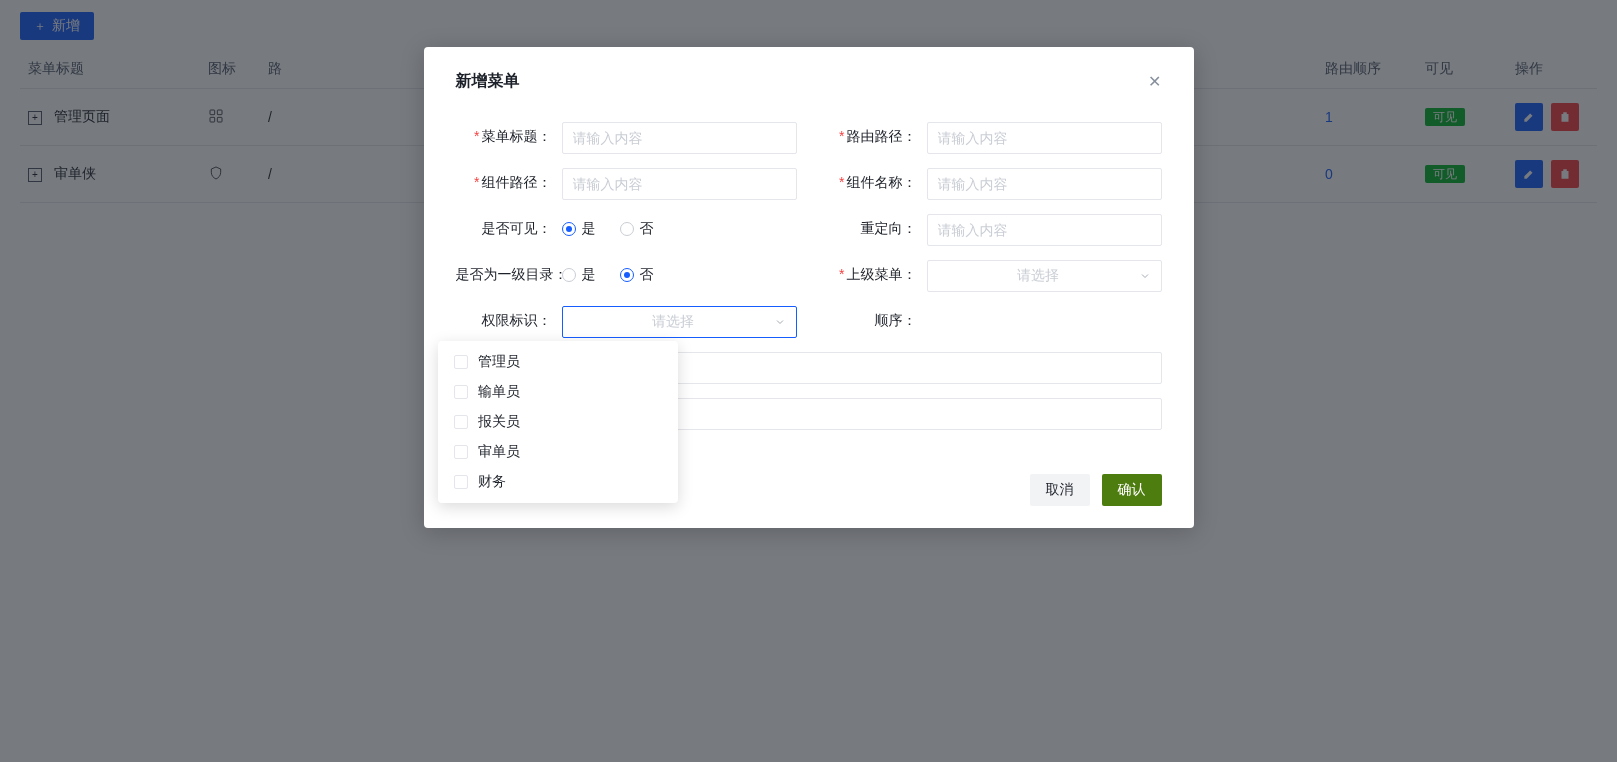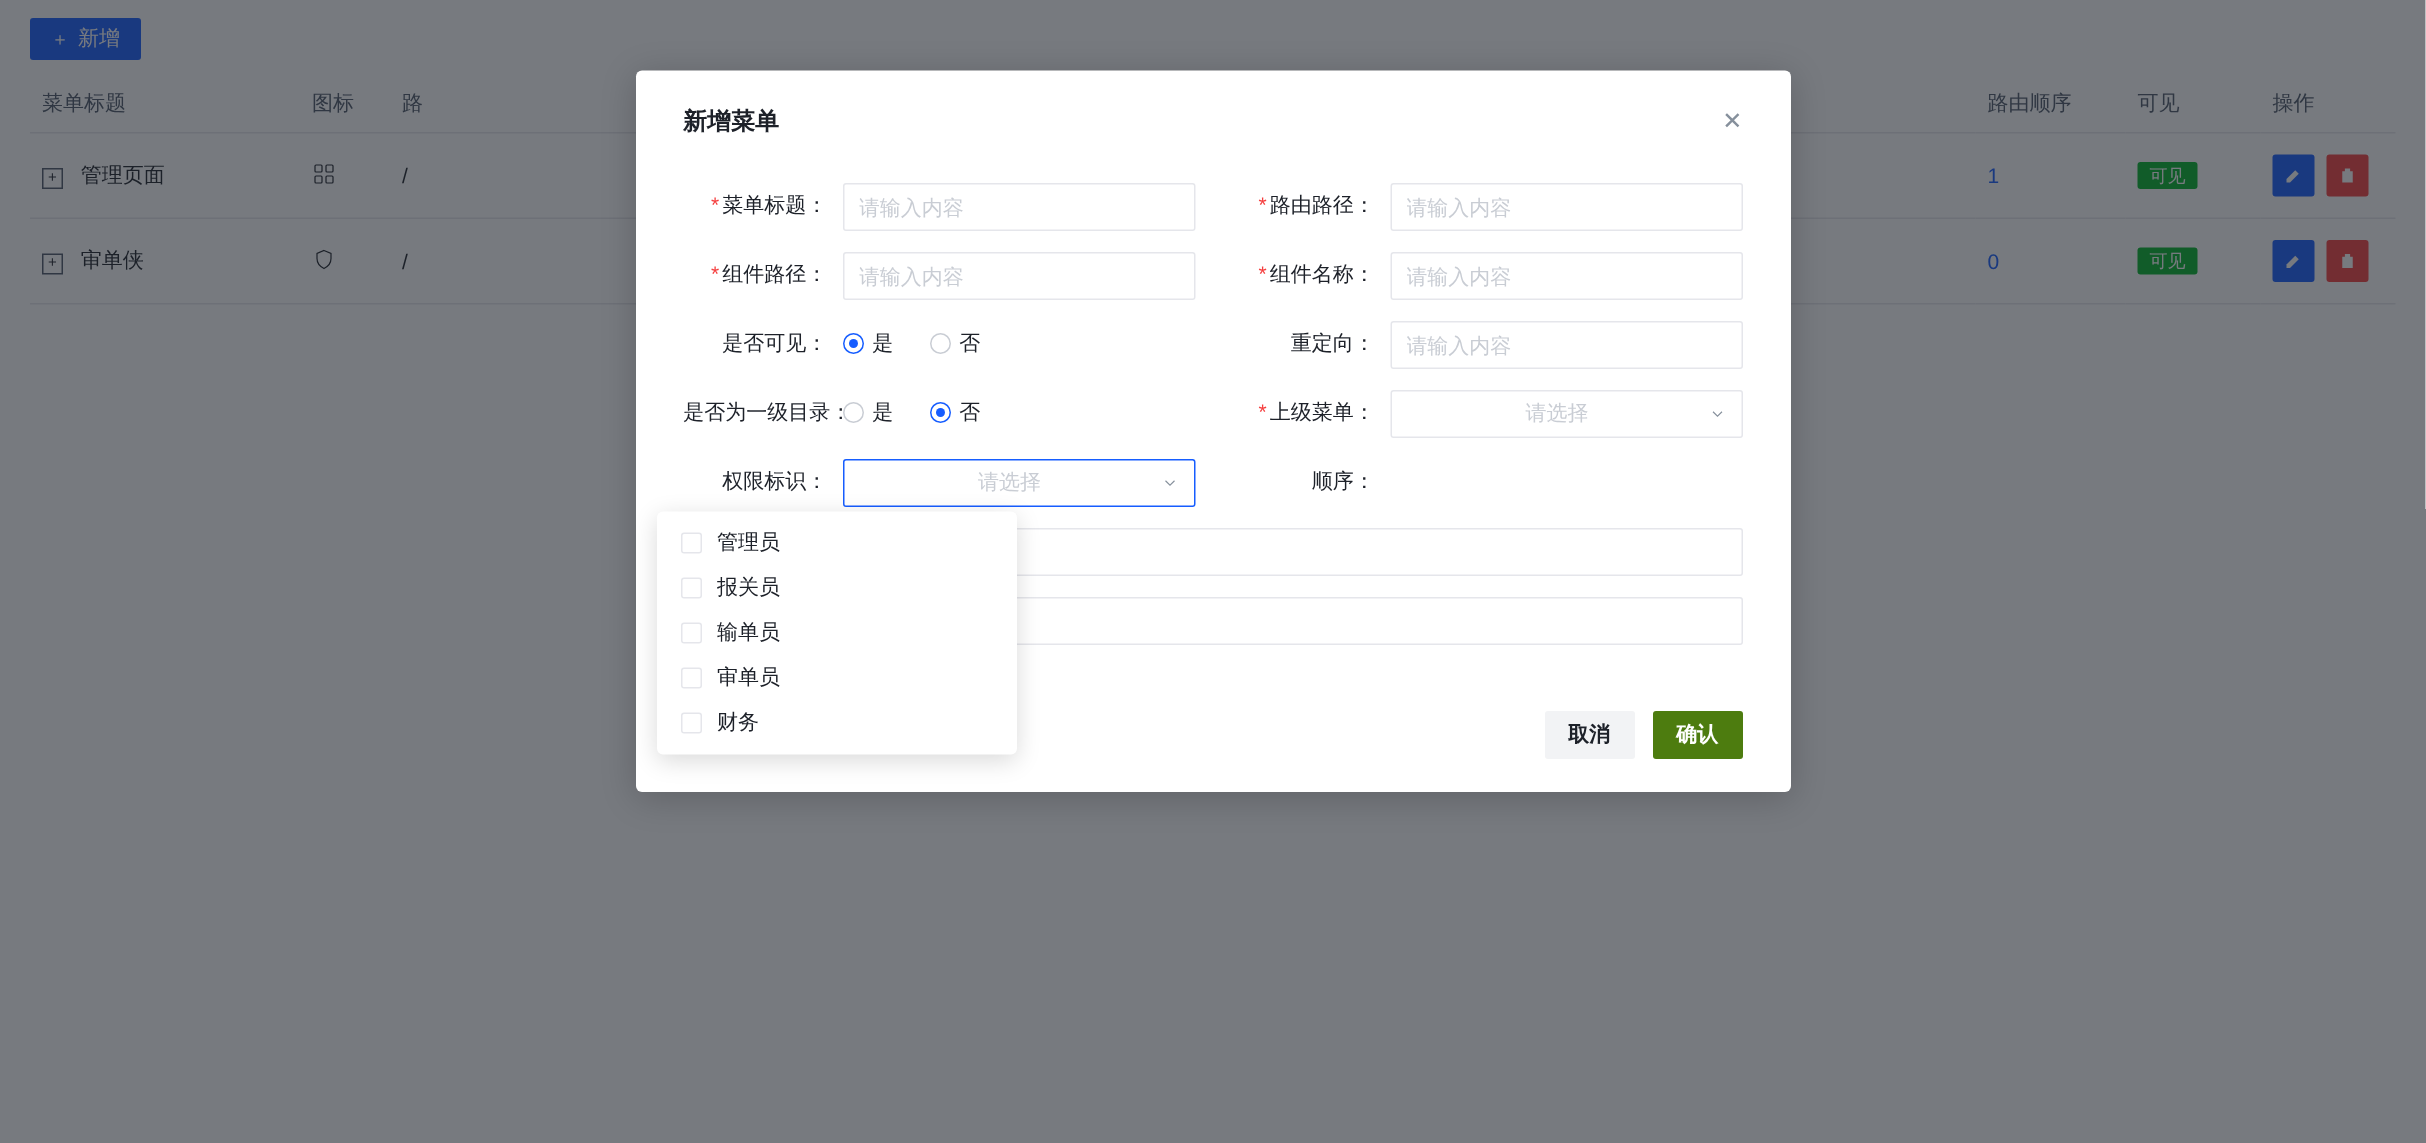--- a/index.html
+++ b/index.html
@@ -146,21 +146,20 @@
   }
 
   .modal-footer {
     display:flex; justify-content:flex-end; gap:12px;
     margin-top: 30px;
   }
   .btn {
     height:32px; padding:0 16px; border-radius:2px;
     display:inline-flex; align-items:center; cursor:pointer;
     font-size:14px;
-    font-weight:bold;
   }
   .btn-default { background:#f2f3f5; color:#1d2129; }
   .btn-primary { background:#4d7c0f; color:#fff; }
 
   
   .dropdown {
     position:absolute;
     left: 438px;
     top: 341px;
     width: 240px;
@@ -393,25 +392,25 @@
   </div>
 </div>
 
 <div class="dropdown">
   <div class="ditem">
       <span class="check"></span>
       <span>管理员</span>
     </div>
   <div class="ditem">
       <span class="check"></span>
-      <span>报关员</span>
+      <span>输单员</span>
     </div>
   <div class="ditem">
       <span class="check"></span>
-      <span>输单员</span>
+      <span>报关员</span>
     </div>
   <div class="ditem">
       <span class="check"></span>
       <span>审单员</span>
     </div>
   <div class="ditem">
       <span class="check"></span>
       <span>财务</span>
     </div>
 </div>

